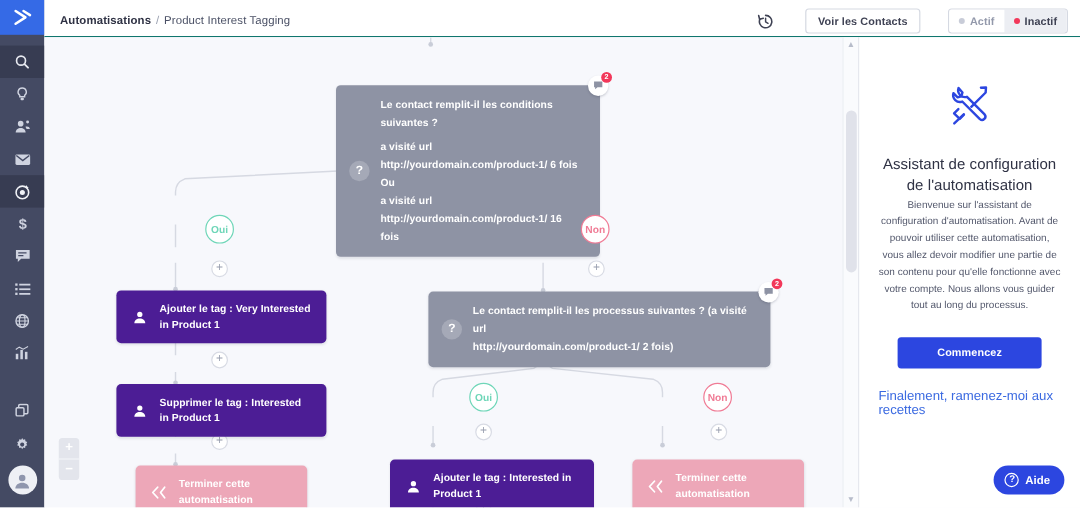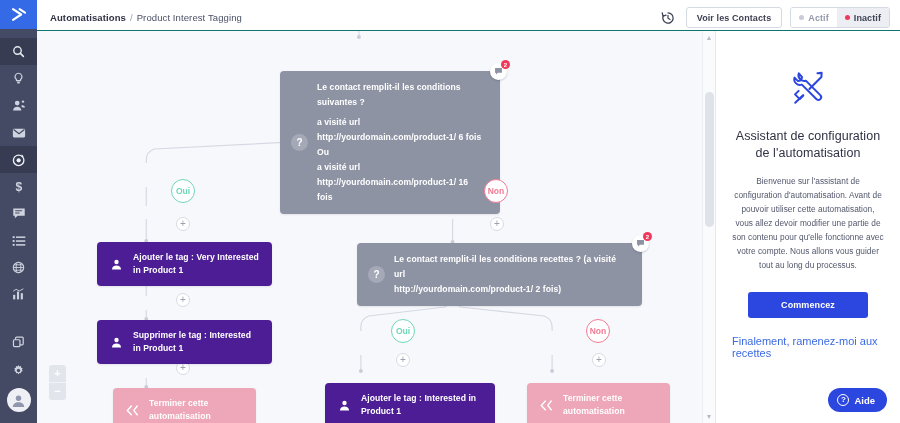--- a/index.html
+++ b/index.html
@@ -45,21 +45,21 @@
 
   
   .header {
     height: 31px; background: #fff; border-bottom: 1px solid #0f766e;
     display: flex; align-items: center; padding: 5px 10px 0 13px; flex: 0 0 31px;
   }
   .crumb { font-size: 9.5px; color: #3f4254; letter-spacing: .1px; }
   .crumb .b { font-weight: bold; color: #2f3244; }
   .crumb .sep { color: #9aa0b0; margin: 0 4px; }
   .crumb .cur { color: #4a5065; }
-  .header-right { margin-left: auto; display: flex; align-items: center; gap: 8px; }
+  .header-right { margin-left: auto; display: flex; align-items: center; gap: 23px; }
   .icon-btn {
     width: 20px; height: 20px; display:flex; align-items:center; justify-content:center;
     color: #4a5065;
   }
   .btn-outline {
     height: 21px; border: 1px solid #d5d9e2; border-radius: 3px; background: #fff;
     font-size: 9px; font-weight: bold; color: #3f4254; padding: 0 10px;
     display: flex; align-items: center; letter-spacing: .1px;
   }
   .seg {
@@ -165,21 +165,21 @@
     width: 185px; flex: 0 0 185px; background: #fff; border-left: 1px solid #e6e8ee;
     position: relative; padding: 16px 16px 0;
     display: flex; flex-direction: column; align-items: center;
   }
   .panel-icon { margin-top: 18px; margin-bottom: 17px; }
   .panel-title {
     font-size: 12.5px; color: #2f3244; text-align: center; line-height: 17px;
     font-weight: normal; letter-spacing: .05px;
   }
   .panel-body {
-    margin-top: 12px; font-size: 8.3px; line-height: 14px; color: #52576b;
+    font-size: 8.3px; line-height: 14px; color: #52576b;
     text-align: center; letter-spacing: .02px;
   }
   .btn-primary {
     margin-top: 20px; background: #2c46e0; color: #fff; border-radius: 3px;
     font-size: 9px; font-weight: bold; padding: 8px 33px; letter-spacing: .1px;
   }
   .panel-link {
     margin-top: 17px; font-size: 11px; color: #3b6ae1; text-decoration: none;
   }
   .help-btn {
@@ -457,21 +457,21 @@
                 </svg>
               </span>
               <span>Terminer cette automatisation</span>
             </div>
           </div>
 
           <div class="node" style="left:320px; top:212px; width:285px;">
             <div class="cond">
               <div class="qmark">?</div>
               <div class="ctext">
-                <span class="ln">Le contact remplit-il les conditions recettes ? (a visité url</span>
+                <span class="ln">Le contact remplit-il les processus suivantes ? (a visité url</span>
                 <span class="ln">http://yourdomain.com/product-1/ 2 fois)</span>
               </div>
             </div>
             <div class="badge-note">
               <svg width="9" height="9" viewBox="0 0 12 12">
                 <path d="M1.4 1.2h9.2v6.4H5.2L2.6 9.9V7.6H1.4z" fill="#8e93a4"></path>
               </svg>
               <span class="badge-count">2</span>
             </div>
           </div>

